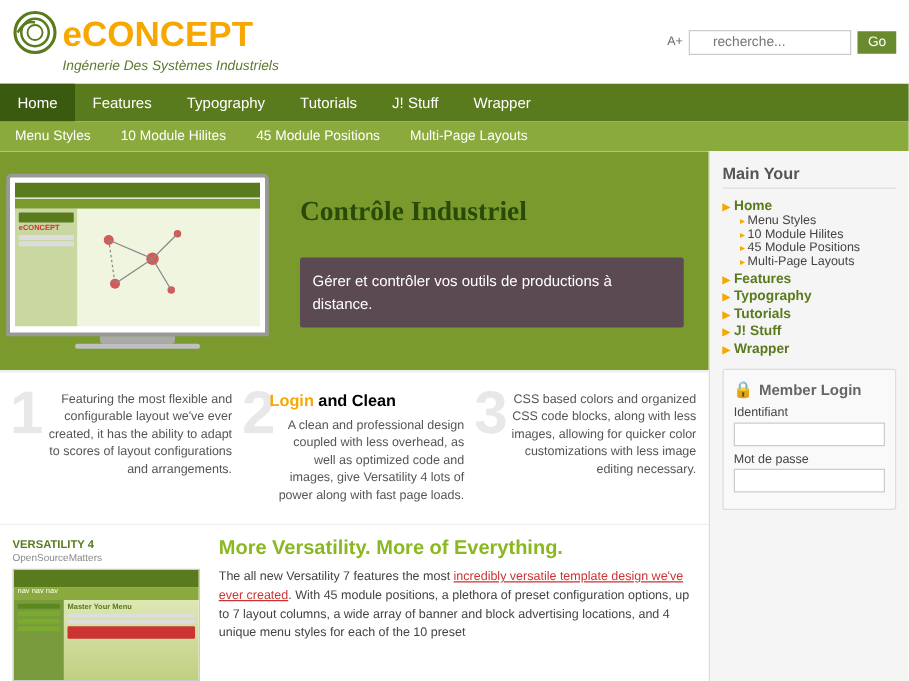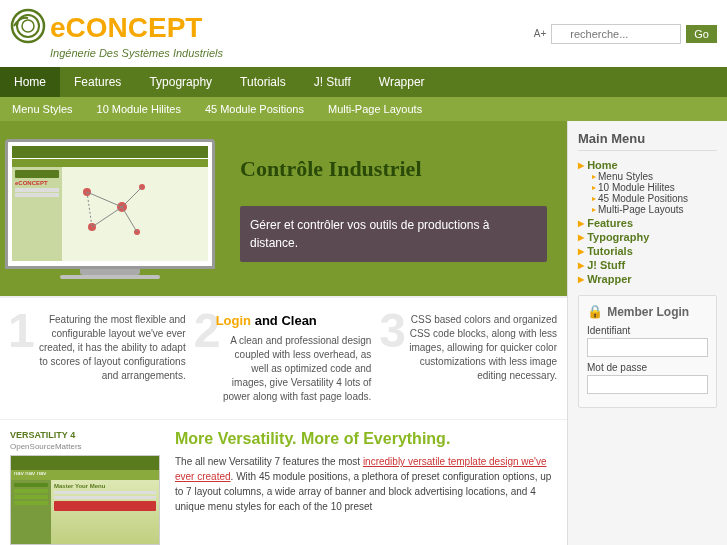--- a/index.html
+++ b/index.html
@@ -212,21 +212,21 @@
         <div style="font-size:16px; color:#8ab820; font-weight:bold; margin-bottom:6px;">More Versatility. More of Everything.</div>
         <div class="more-body">
           <span>The all new Versatility 7 features the most </span><a href="#">incredibly versatile template design we've ever created</a><span>. With 45 module positions, a plethora of preset configuration options, up to 7 layout columns, a wide array of banner and block advertising locations, and 4 unique menu styles for each of the 10 preset</span>
         </div>
       </div>
     </div>
 
   </div>
 
   <div class="sidebar">
-    <div class="main-menu-title">Main Menu</div>
+    <div class="main-menu-title">Main Your</div>
     <ul class="sidebar-menu">
       <li>
         <a href="#">Home</a>
         <ul class="sidebar-submenu">
           <li>
               <a href="#">Menu Styles</a>
             </li>
           <li>
               <a href="#">10 Module Hilites</a>
             </li>

